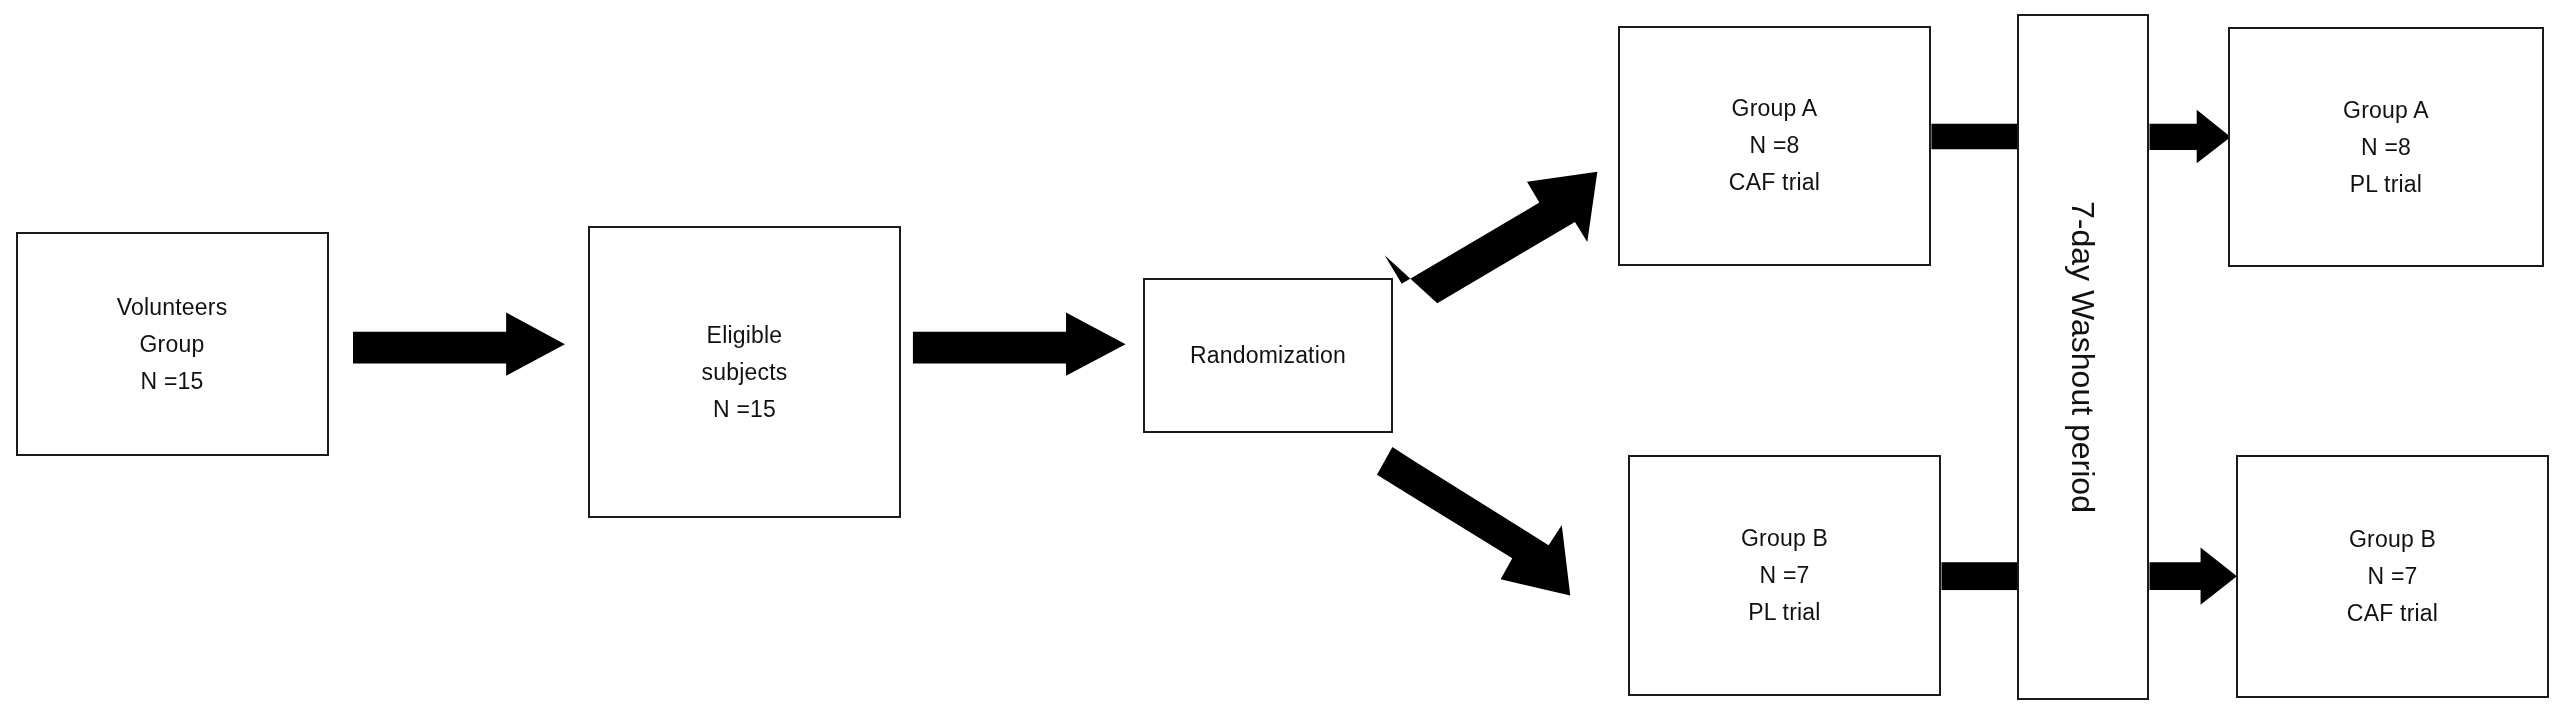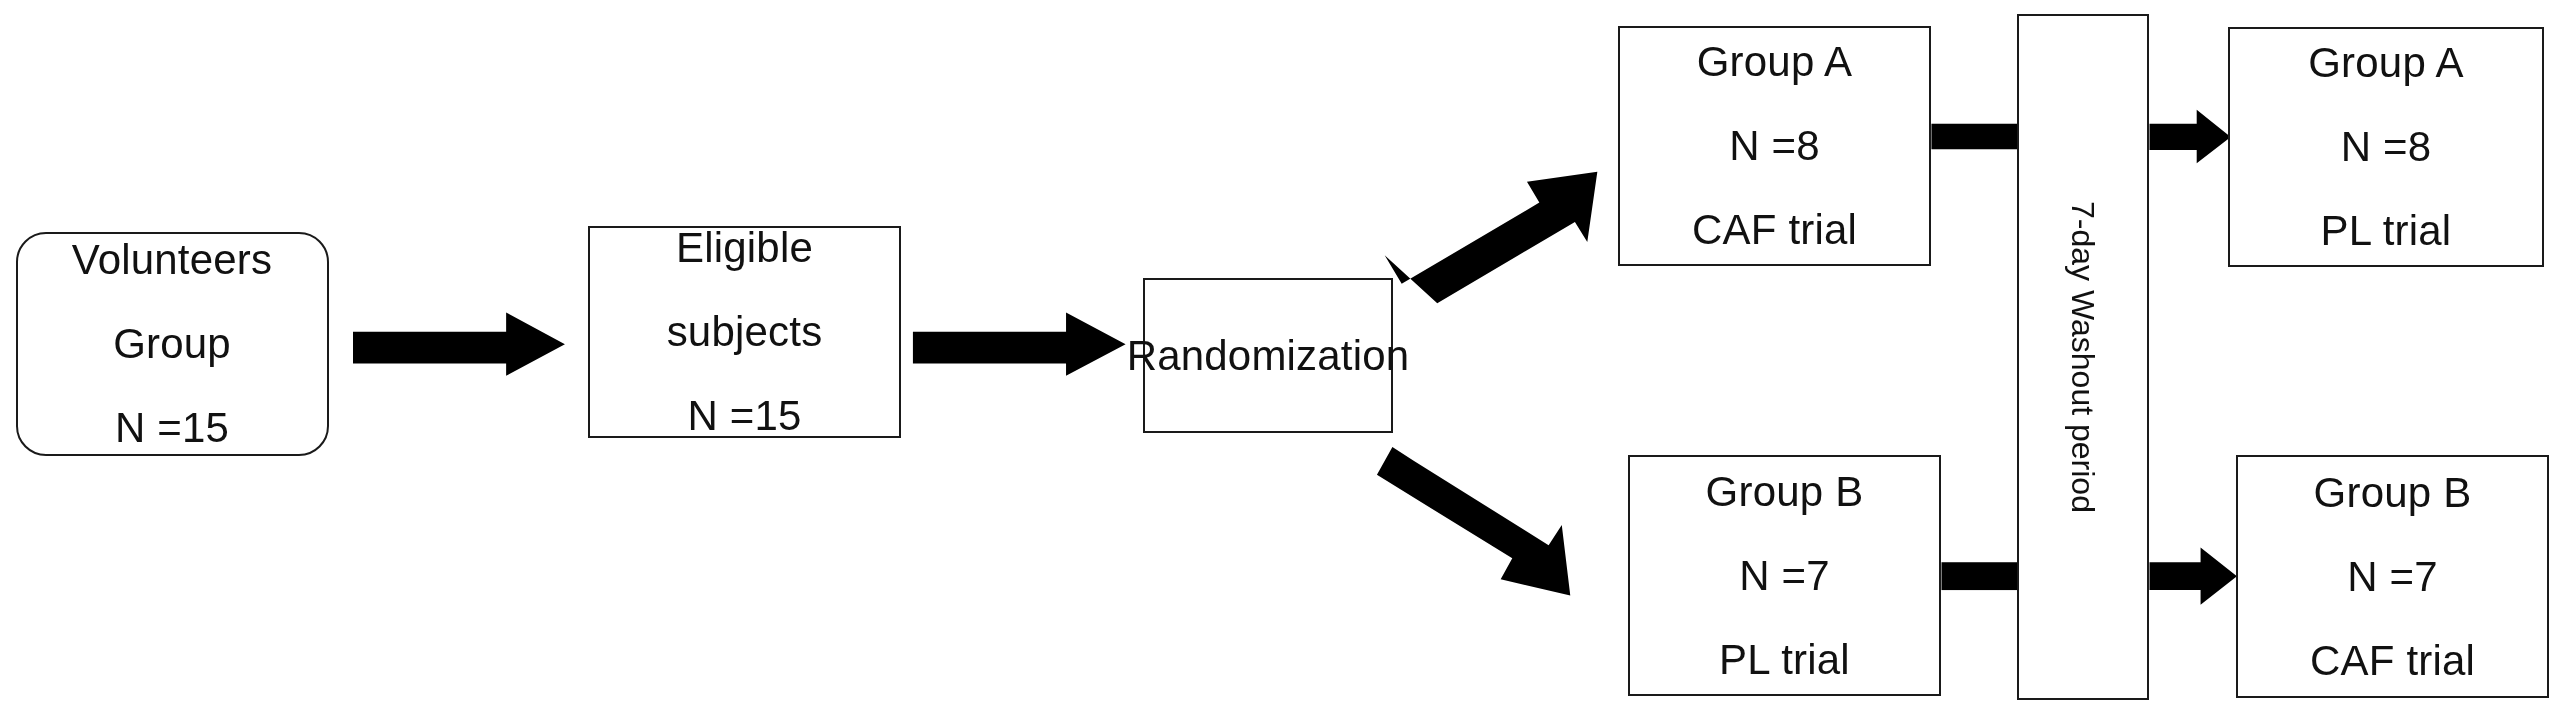--- a/index.html
+++ b/index.html
@@ -24,36 +24,36 @@
     box-sizing: border-box;
     background: #ffffff;
     border: 2.3px solid #1a1a1a;
     display: flex;
     flex-direction: column;
     align-items: center;
     justify-content: center;
   }
   .flow-box .line {
     display: block;
-    font-size: 42px;
+    font-size: 23px;
     line-height: 1.0;
     letter-spacing: 0.2px;
     white-space: nowrap;
     text-align: center;
     color: #111111;
   }
   .flow-box .line + .line {
-    margin-top: 42px;
+    margin-top: 14px;
   }
   
   #box-volunteers {
-    left: 15.5px;  top: 232px;  width: 313px;  height: 224px; border-radius: 30px;
+    left: 15.5px;  top: 232px;  width: 313px;  height: 224px;
   }
   #box-eligible {
-    left: 588px; top: 226px;  width: 313px;  height: 212px;
+    left: 588px; top: 226px;  width: 313px;  height: 292px;
   }
   #box-randomization {
     left: 1143px; top: 278px; width: 250px; height: 155px;
   }
   #box-group-a-caf {
     left: 1618px; top: 25.5px;  width: 313px;  height: 240px;
   }
   #box-group-a-pl {
     left: 2228px; top: 27px;  width: 316px;  height: 240px;
   }

